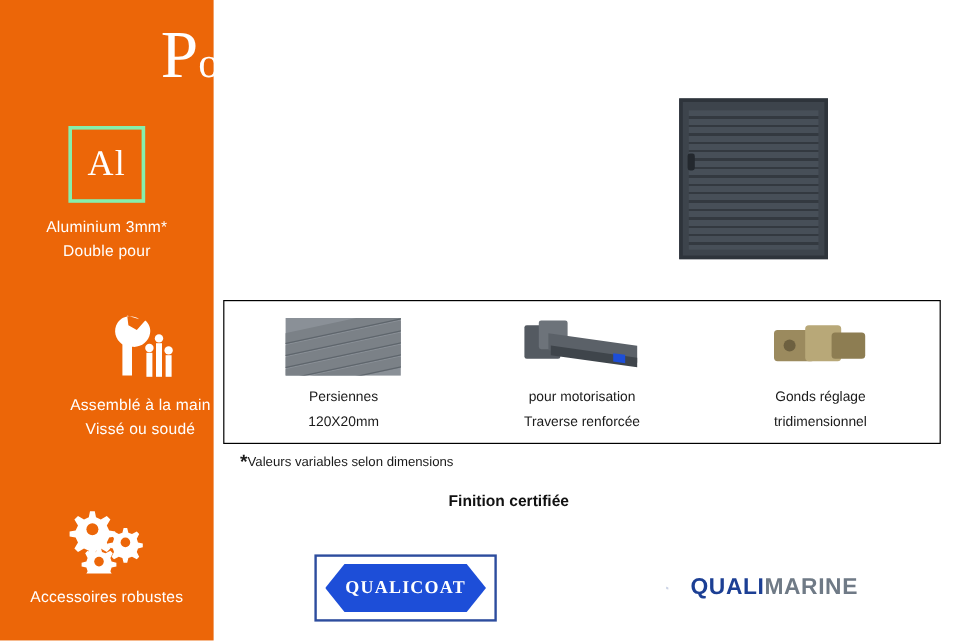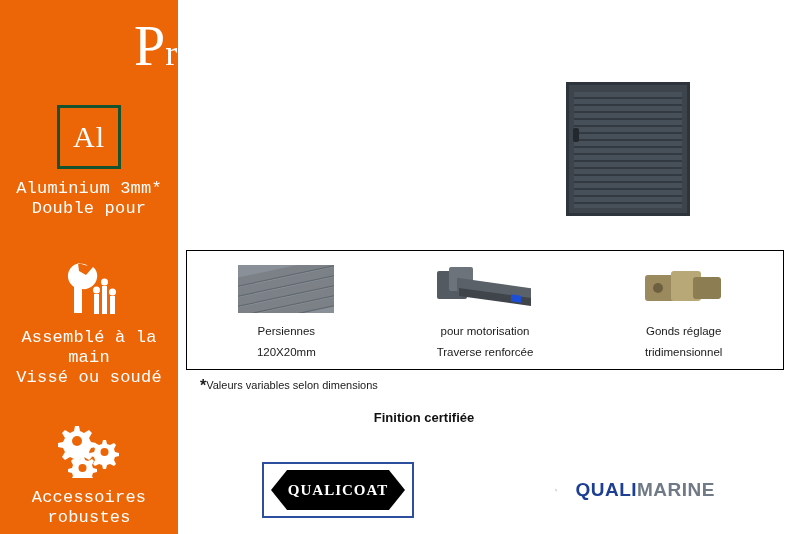--- a/index.html
+++ b/index.html
@@ -27,31 +27,30 @@
     background: #ec6608;
     color: #ffffff;
     text-align: center;
   }
   .side-block {
     position: absolute;
     width: 178px;
     text-align: center;
   }
   .side-label {
-    font-size: 17px;
+    font-size: 13px;
     line-height: 20px;
     color: #ffffff;
     letter-spacing: 0.2px;
-    font-family: Liberation Mono, monospace;
   }
   
   .al-box {
     width: 58px;
     height: 58px;
-    border: 3px solid #14532d;
+    border: 3px solid #86efac;
     margin: 0 auto 10px auto;
     display: flex;
     align-items: center;
     justify-content: center;
   }
   .al-box span {
     font-size: 30px;
     font-weight: 400;
     color: #ffffff;
     font-family: "Liberation Serif", serif;
@@ -313,21 +312,21 @@
     border: 2px solid #2d4d9e;
     box-sizing: border-box;
     display: flex;
     align-items: center;
     justify-content: center;
     background: #ffffff;
   }
   .qc-diamond {
     width: 134px;
     height: 40px;
-    background: #000000;
+    background: #1d4ed8;
     clip-path: polygon(12% 0%, 88% 0%, 100% 50%, 88% 100%, 12% 100%, 0% 50%);
     display: flex;
     align-items: center;
     justify-content: center;
   }
   .qc-text {
     color: #ffffff;
     font-size: 15px;
     font-weight: bold;
     letter-spacing: 1px;
@@ -363,21 +362,21 @@
   <div id="sidebar">
 
     <div class="side-block" style="top:105px;">
       <div class="al-box">
         <span>Al</span>
       </div>
       <div class="side-label">Aluminium 3mm*</div>
       <div class="side-label">Double pour</div>
     </div>
 
-    <div class="side-block" style="top:258px;">
+    <div class="side-block" style="top:258px;margin-left:28px;">
       <div class="icon-wrap">
         <svg width="62" height="58" viewBox="0 0 62 58" aria-hidden="true">
           <path d="M18 4 L12 12 L18 20 L26 20 L32 12 L26 4 Z" fill="#ffffff" opacity="0"></path>
           <path d="M30 6 c-6 -4 -14 -3 -18 3 c-4 6 -2 14 4 18 l0 26 l8 0 l0 -24 c7 1 14 -4 15 -11 c1 -4 -1 -9 -4 -11 l-7 8 l-7 -4 l-1 -8 z" fill="#ffffff"></path>
           <rect x="36" y="34" width="5" height="20" fill="#ffffff"></rect>
           <rect x="44" y="26" width="5" height="28" fill="#ffffff"></rect>
           <rect x="52" y="36" width="5" height="18" fill="#ffffff"></rect>
           <circle cx="38.5" cy="30" r="3.5" fill="#ffffff"></circle>
           <circle cx="46.5" cy="22" r="3.5" fill="#ffffff"></circle>
           <circle cx="54.5" cy="32" r="3.5" fill="#ffffff"></circle>
@@ -398,21 +397,21 @@
             <path d="M28 36 l3 0 l1 4 l3 1 l4 -2 l2 2 l-2 4 l1 3 l4 1 l0 3 l-4 1 l-1 3 l2 4 l-2 2 l-4 -2 l-3 1 l-1 4 l-3 0 l-1 -4 l-3 -1 l-4 2 l-2 -2 l2 -4 l-1 -3 l-4 -1 l0 -3 l4 -1 l1 -3 l-2 -4 l2 -2 l4 2 l3 -1 z"></path>
             <circle cx="29.5" cy="48" r="4" fill="#ec6608"></circle>
           </g>
         </svg>
       </div>
       <div class="side-label">Accessoires robustes</div>
     </div>
   </div>
 
   <div id="title">
-    <span class="cap">P</span><span>robustes persienne</span>
+    <span class="cap">P</span><span>ortillon persienne</span>
   </div>
 
   <div id="gate">
     <div class="gate-frame"></div>
     <div class="gate-slats"></div>
     <div class="gate-handle"></div>
   </div>
 
   <div id="components">
 

